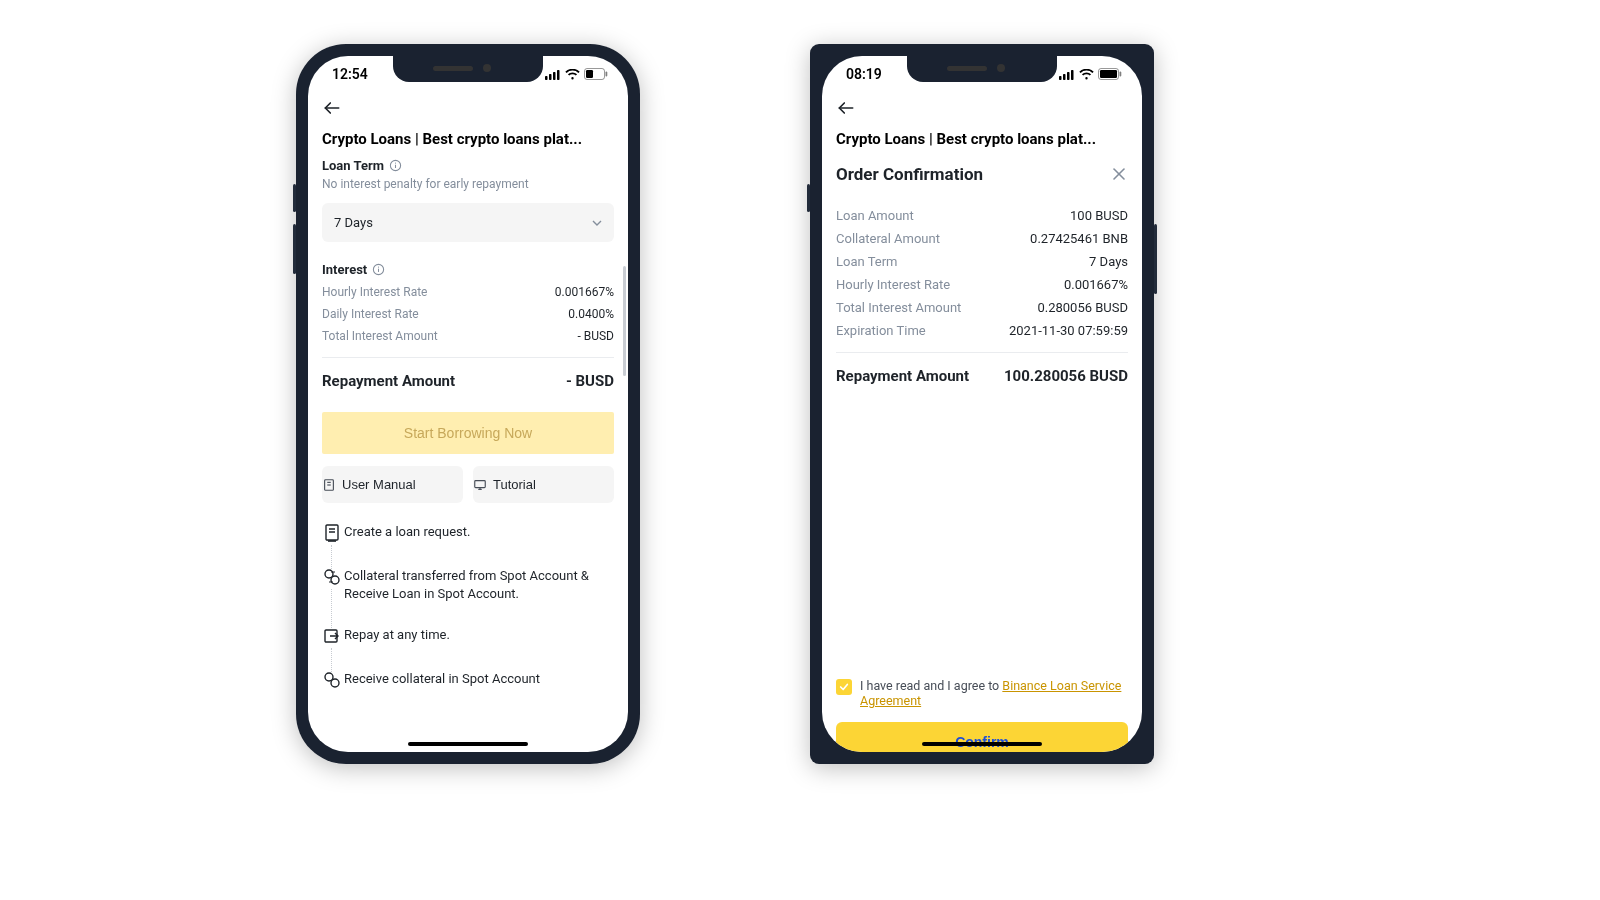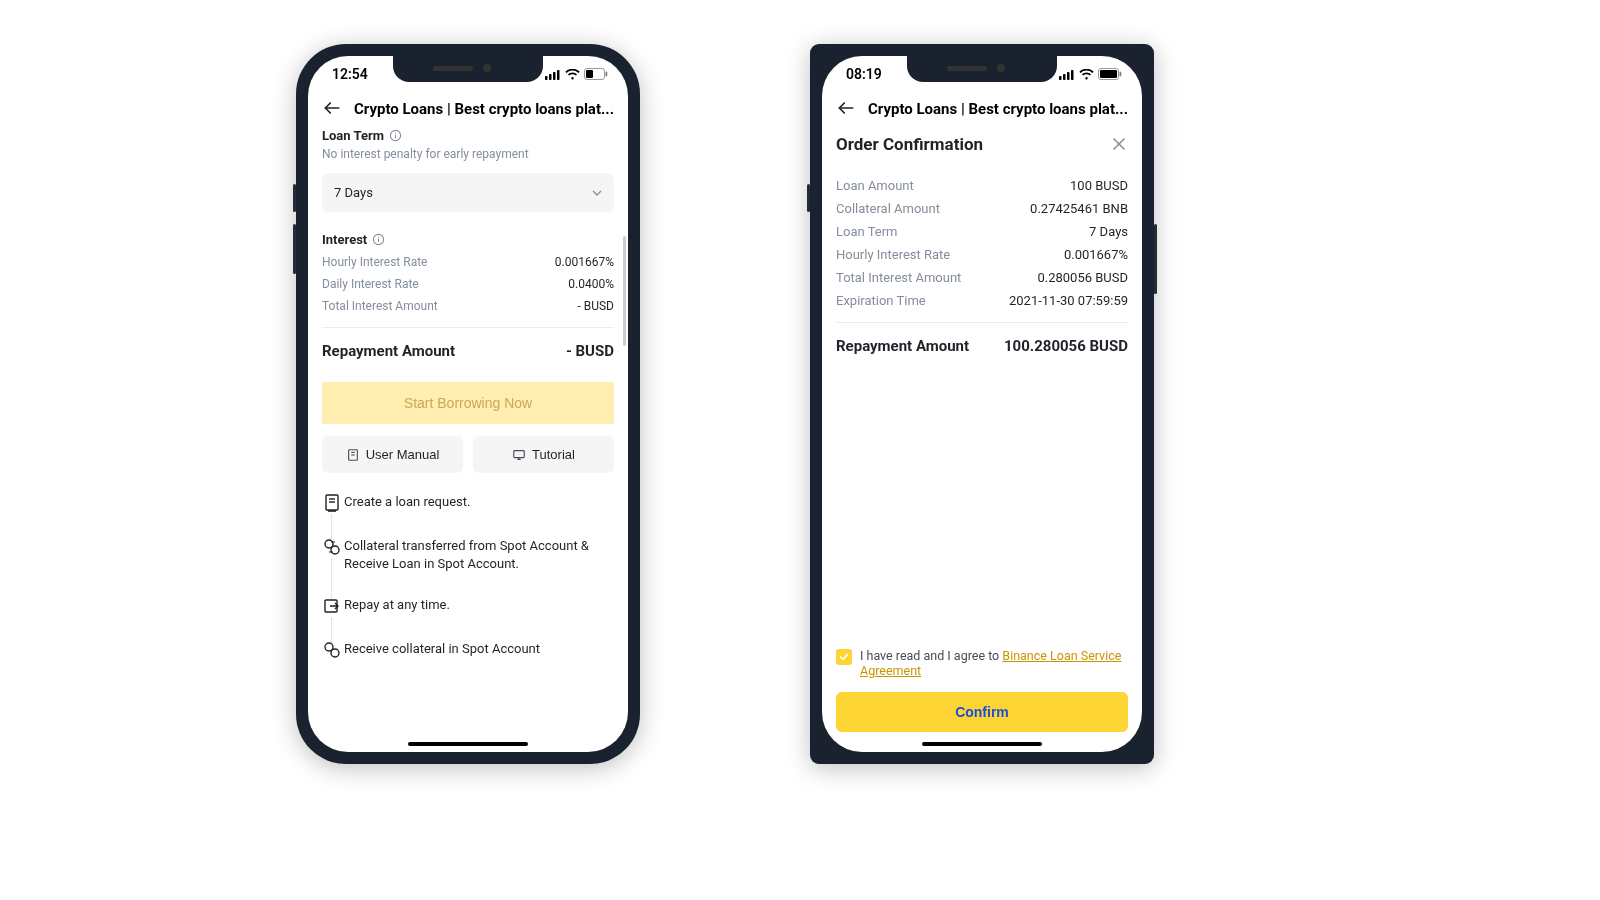--- a/index.html
+++ b/index.html
@@ -80,24 +80,25 @@
   .home-indicator {
     position:absolute;
     bottom: 6px;
     left:50%;
     transform: translateX(-50%);
     width: 120px; height: 4px;
     background:#000;
     border-radius: 2px;
   }
   .nav {
-    display:flex; align-items:flex-end; gap:12px;
+    display:flex; align-items:flex-start; gap:12px;
     padding: 6px 14px 10px;
     font-size: 15px;
     font-weight:700;
+    flex-direction:column;
   }
   .nav .title { white-space: nowrap; overflow:hidden; text-overflow: ellipsis; flex:1; }
   .content { padding: 0 14px; font-size: 13px; color:#1e2329; position:relative; height: calc(100% - 80px);}
   .section-title { font-weight:700; display:flex; align-items:center; gap:5px; color:#1e2329;}
   .subtext { color:#848e9c; font-size:12px; margin-top:4px;}
   .select {
     background:#f5f5f5;
     border-radius:6px;
     padding: 12px 12px;
     margin-top:12px;
@@ -114,21 +115,21 @@
   .btn-primary {
     width:100%; background:#fcd535; color:#1e2329;
     border:none; border-radius:2px; padding:13px; font-size:14px; font-weight:400;
     margin-top:22px; cursor:pointer;
   }
   .btn-primary.disabled { background:#ffeeb0; color:#c7a85a; cursor:default;}
   .btn-row { display:flex; gap:10px; margin-top:12px;}
   .btn-secondary {
     flex:1; background:#f5f5f5; border:none; border-radius:6px;
     padding:11px 0; font-size:13px; color:#1e2329; display:flex;
-    align-items:center; justify-content:center; gap:6px; cursor:pointer;
+    align-items:center; justify-content:flex-start; gap:6px; cursor:pointer;
   }
   .steps { margin-top:20px;}
   .step { display:flex; gap:2px; position:relative; padding-bottom:24px;}
   .step:last-child { padding-bottom:0;}
   .step-icon { width:20px; height:20px; flex:0 0 20px; position:relative; z-index:2;}
   .step-line {
     position:absolute; left:9px; top:22px; bottom:-2px;
     border-left:1px dotted #c7cbd1; z-index:1;
   }
   .step:last-child .step-line { display:none;}

